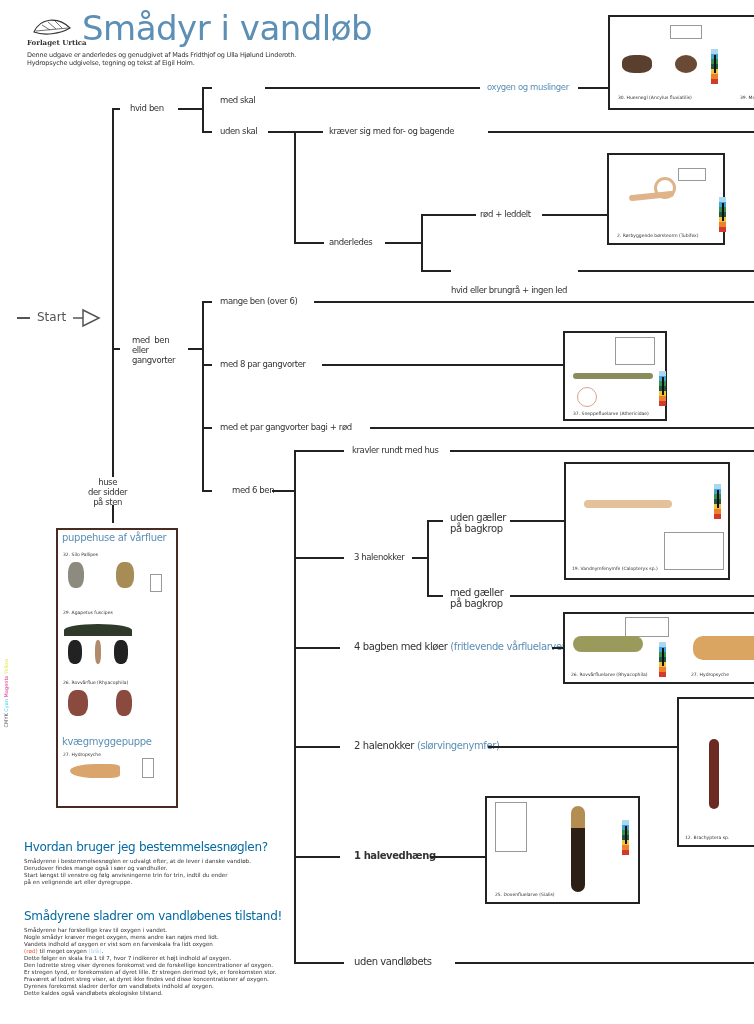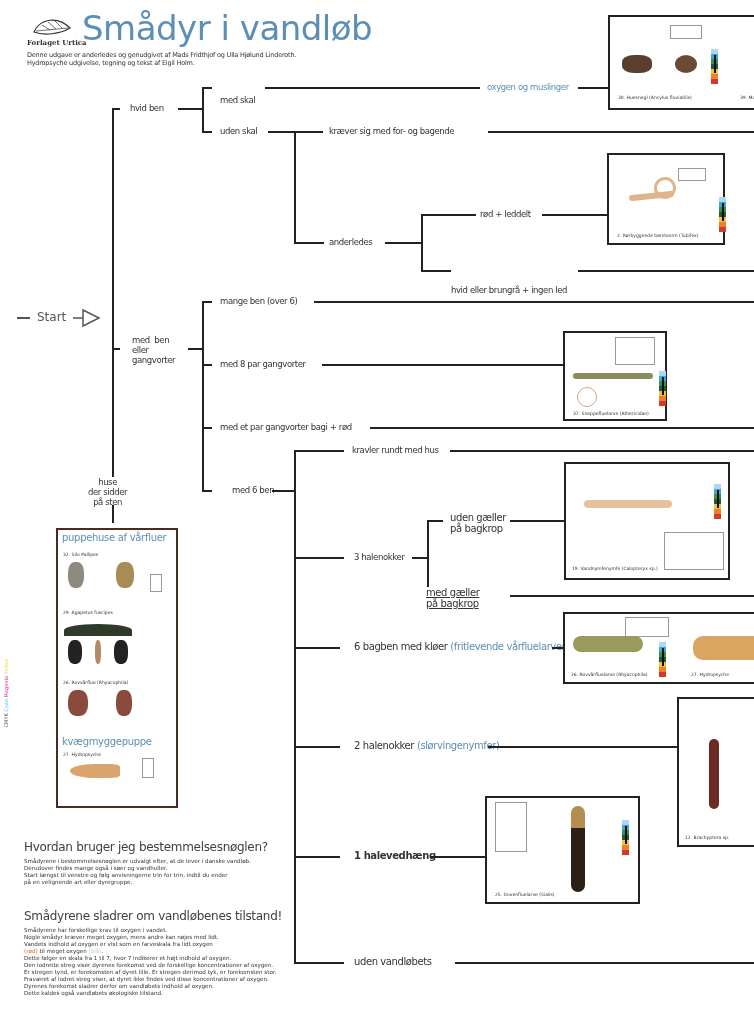--- a/index.html
+++ b/index.html
@@ -9,21 +9,21 @@
   .lbl.multi { white-space:pre; line-height:10px; }
   .lbl.big { font-size:10px; line-height:11px; }
   .blue { color:#5b8fb5; }
   .ln { position:absolute; background:#222; }
   .card { position:absolute; background:#fff; border:2px solid #222; box-sizing:border-box; }
   .cap { position:absolute; font-size:4.5px; color:#333; white-space:nowrap; }
   .scale { position:absolute; width:7px; }
   .scale div { height:5px; }
   .title { position:absolute; left:82px; top:8px; font-size:34px; color:#5b8fb5; letter-spacing:-0.5px; font-family:"DejaVu Sans", sans-serif; font-weight:normal; }
   .sub { position:absolute; left:27px; font-size:6.5px; color:#333; white-space:nowrap; letter-spacing:-0.2px; }
-  .h2 { position:absolute; left:24px; font-size:12px; color:#404040; white-space:nowrap; letter-spacing:-0.3px; }
+  .h2 { position:absolute; left:24px; font-size:12px; color:#0369a1; white-space:nowrap; letter-spacing:-0.3px; }
   .para { position:absolute; left:24px; font-size:5.6px; line-height:6.9px; color:#333; white-space:nowrap; }
   .bug { position:absolute; border-radius:40%; }
 </style>
 </head>
 <body>
 
 <div class="abs" style="left:30px;top:14px;width:44px;height:22px;">
   <svg width="44" height="22" viewBox="0 0 44 22">
     <path d="M4 18 C10 4, 28 2, 40 14 C30 20, 14 22, 4 18 Z" fill="none" stroke="#333" stroke-width="1.2"></path>
     <path d="M6 17 L38 14 M12 11 L20 16 M18 8 L26 15 M25 7 L32 14" stroke="#333" stroke-width="0.7"></path>
@@ -113,27 +113,27 @@
 
 <div class="ln" style="left:294px;top:557px;width:50px;height:2px;"></div>
 <div class="lbl" style="left:352px;top:552px;">3 halenokker</div>
 <div class="ln" style="left:412px;top:557px;width:16px;height:2px;"></div>
 <div class="ln" style="left:427px;top:520px;width:2px;height:76px;"></div>
 <div class="ln" style="left:427px;top:520px;width:16px;height:2px;"></div>
 <div class="lbl multi big" style="left:448px;top:512px;">uden gæller
 på bagkrop</div>
 <div class="ln" style="left:510px;top:520px;width:54px;height:2px;"></div>
 <div class="ln" style="left:427px;top:595px;width:16px;height:2px;"></div>
-<div class="lbl multi big" style="left:424px;top:587px;text-decoration:underline;">med gæller
+<div class="lbl multi big" style="left:448px;top:587px;">med gæller
 på bagkrop</div>
 <div class="ln" style="left:510px;top:595px;width:244px;height:2px;"></div>
 
 <div class="ln" style="left:294px;top:647px;width:46px;height:2px;"></div>
 <div class="lbl big" style="left:352px;top:641px;">
-  <span>6 bagben med kløer</span>
+  <span>4 bagben med kløer</span>
   <span class="blue">(fritlevende vårfluelarver)</span>
 </div>
 <div class="ln" style="left:552px;top:647px;width:12px;height:2px;"></div>
 
 <div class="ln" style="left:294px;top:746px;width:46px;height:2px;"></div>
 <div class="lbl big" style="left:352px;top:740px;">
   <span>2 halenokker</span>
   <span class="blue">(slørvingenymfer)</span>
 </div>
 <div class="ln" style="left:488px;top:746px;width:190px;height:2px;"></div>

